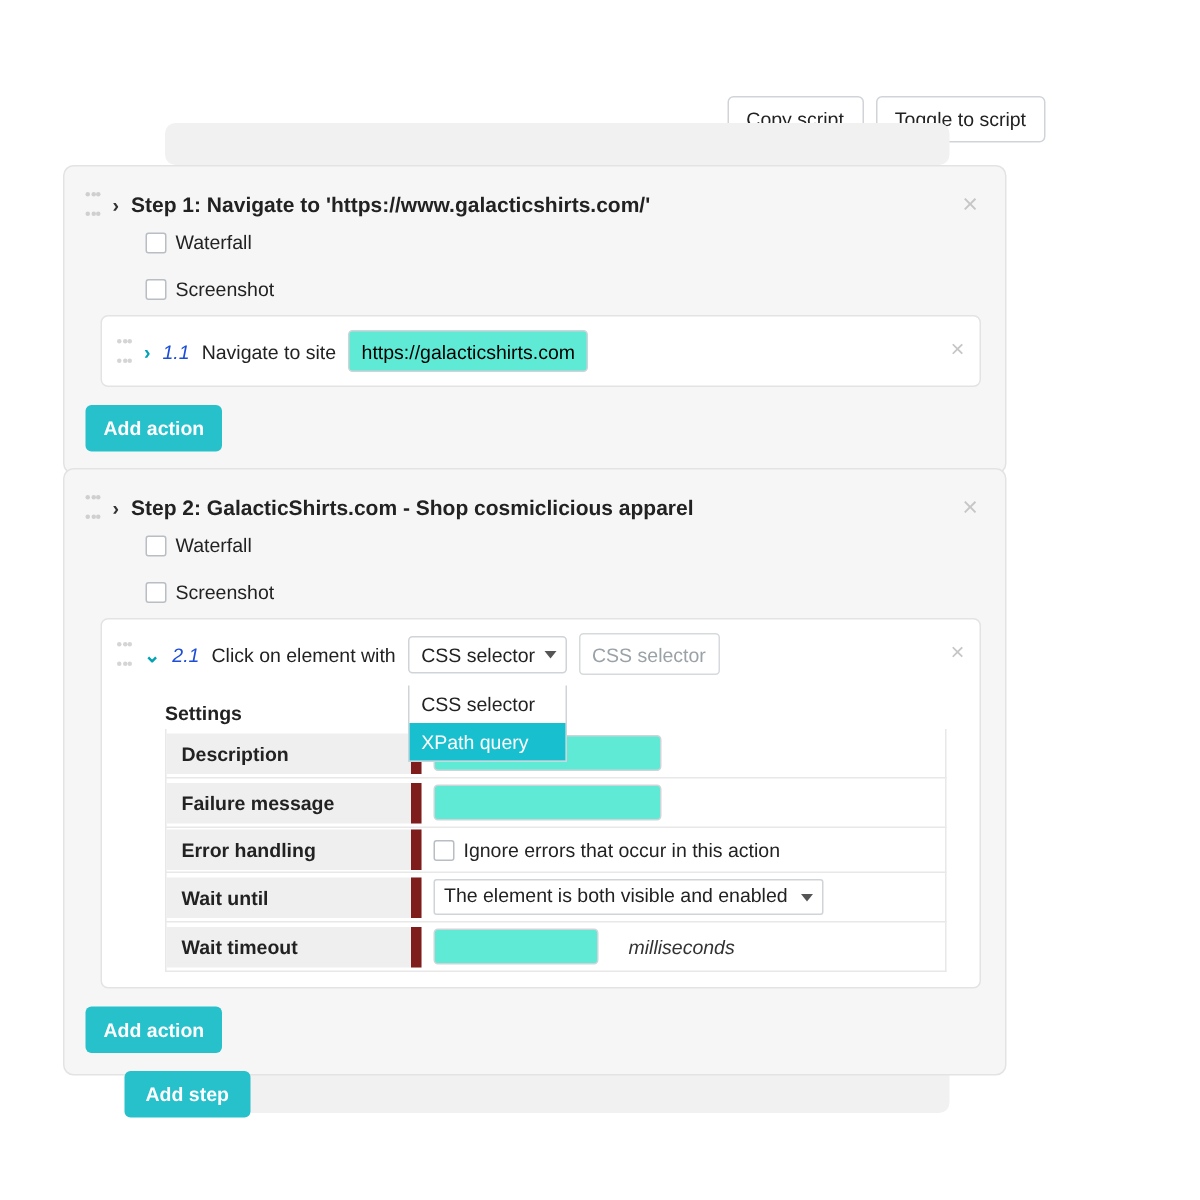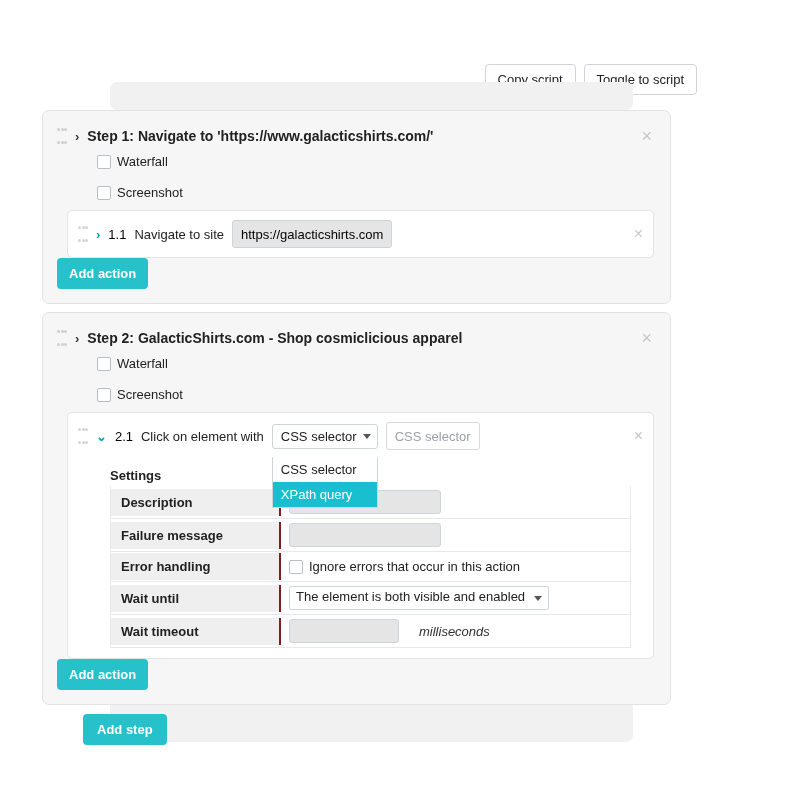--- a/index.html
+++ b/index.html
@@ -104,38 +104,39 @@
     background: #fff;
     border: 1px solid #e3e3e3;
     border-radius: 5px;
     padding: 9px 10px;
     display: flex;
     align-items: center;
     gap: 8px;
     position: relative;
     margin-left: 10px; margin-right: 2px;
   }
-  .action-idx { font-size: 13px; color: #000000; }
+  .action-idx { font-size: 13px; color: #1d4ed8; font-style: italic; }
   .action-label { font-size: 13px; }
   .txtinput {
     border: 1px solid #cfd4d8;
     border-radius: 3px;
     padding: 5px 8px;
     font-size: 13px;
-    background: #e5e5e5;
+    background: #5eead4;
     height: 28px;
     text-align: center;
   }
   .txtinput.wide { width: 160px; }
   .txtinput.sm { width: 110px; }
   .row-close {
     position: absolute; right: 10px; top: 50%; transform: translateY(-50%);
     color: #c6c6c6; font-size: 16px; cursor: pointer;
   }
   .add-action-btn {
+    margin-top: 12px;
     background: #27c1cc;
     color: #fff;
     border: none;
     border-radius: 4px;
     padding: 8px 12px;
     font-size: 13px;
     font-weight: 600;
     cursor: pointer;
   }
   .add-step-btn {
@@ -210,21 +211,21 @@
     border: 1px solid #e8e8e8;
     border-top: none;
     min-height: 30px;
     font-size: 13px;
   }
   .setrow:first-of-type { border-top: 1px solid #e8e8e8; }
   .setrow .lab {
     width: 170px;
     background: #efefef;
     padding: 6px 10px;
-    border-right: 2px solid #7f1d1d;
+    border-right: 7px solid #7f1d1d;
     font-weight: 600;
   }
   .setrow .val {
     flex: 1;
     padding: 4px 8px;
     display: flex; align-items: center; gap: 8px;
   }
   .val .txtinput { height: 24px; padding: 3px 6px; }
   .ital { font-style: italic; color: #333; margin-left: 12px; }
   .long-select {

